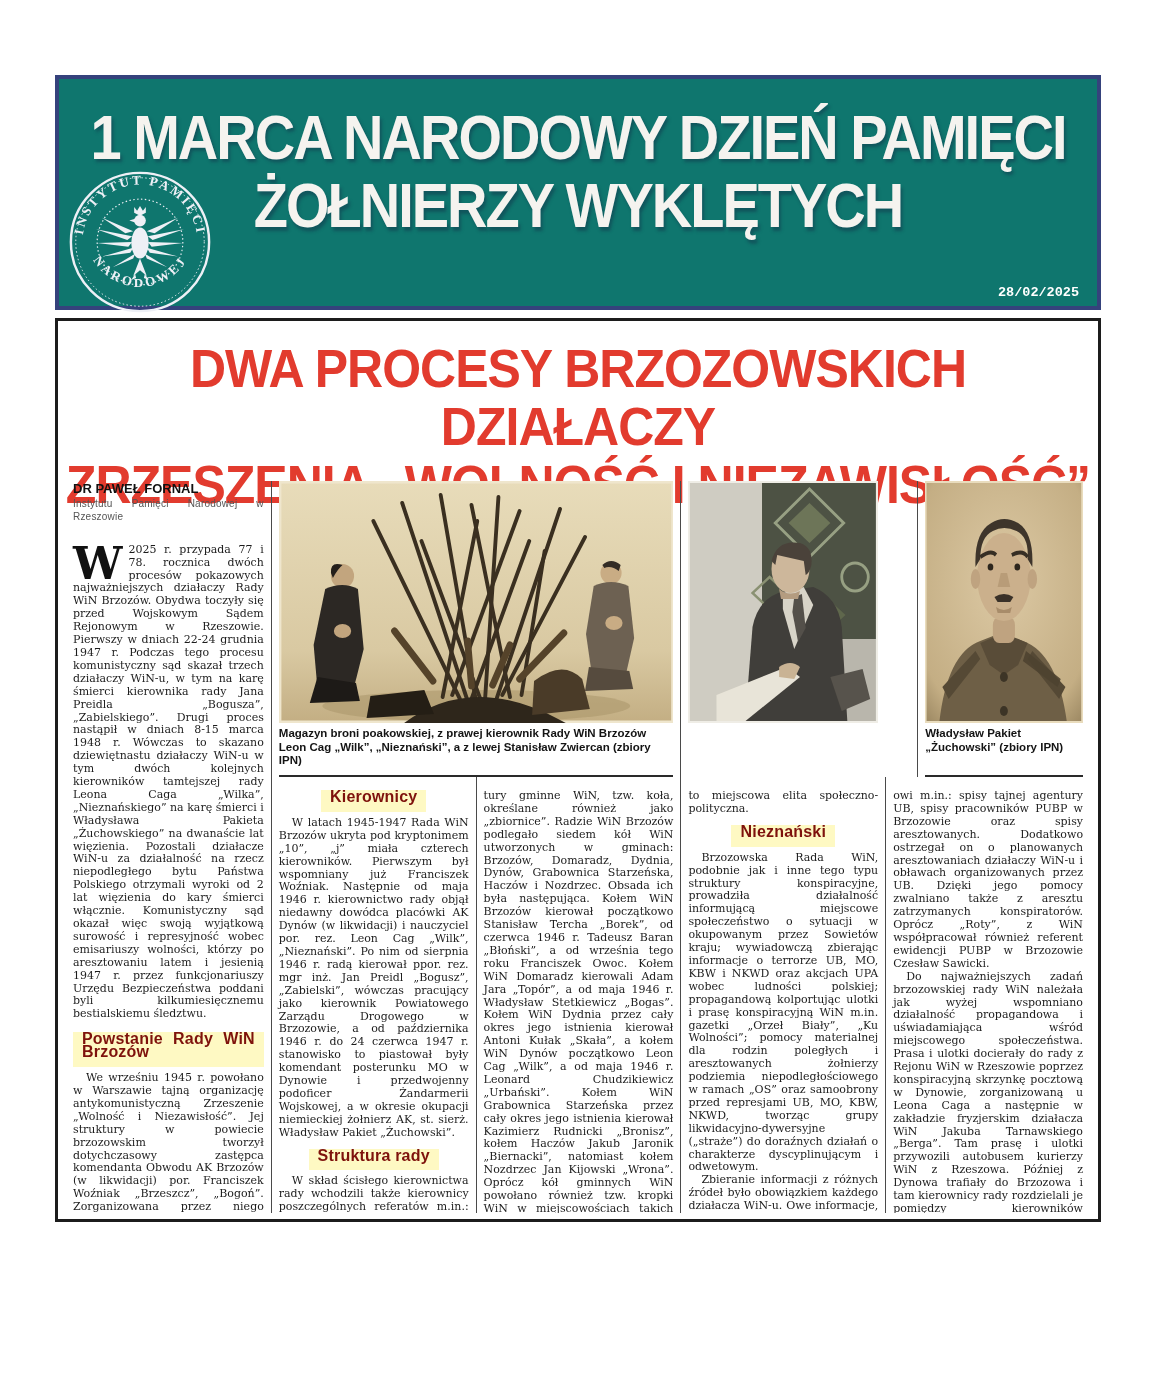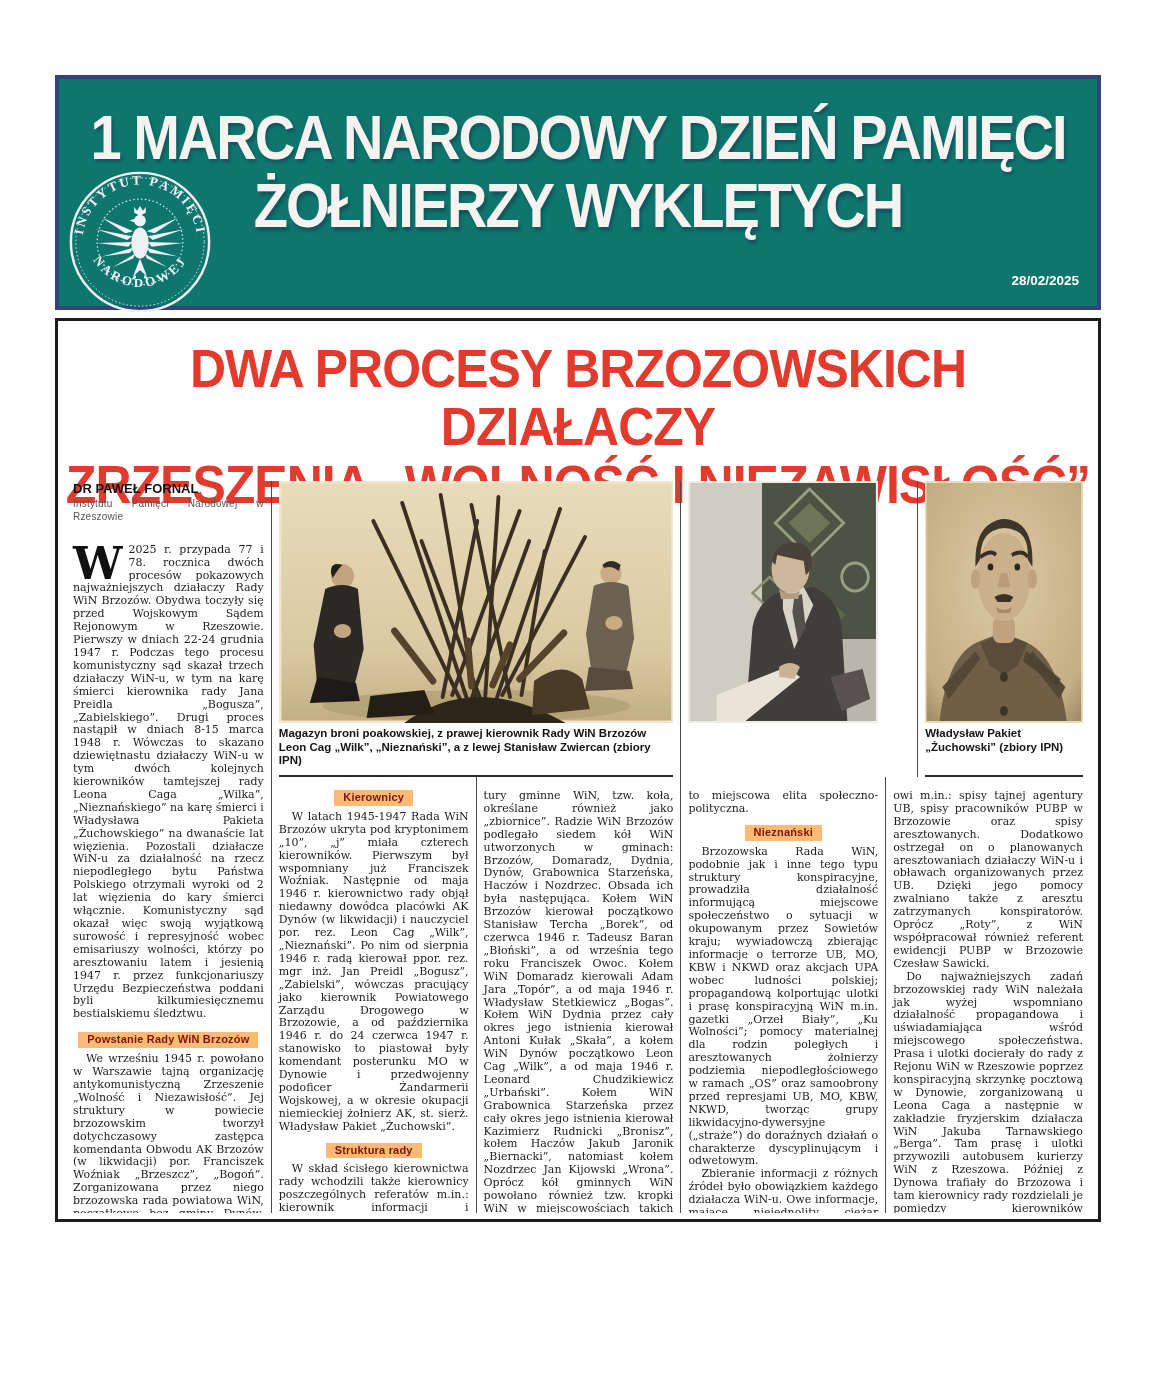--- a/index.html
+++ b/index.html
@@ -19,22 +19,22 @@
     transform:scaleY(1.12);transform-origin:top center;
     text-shadow:2px 3px 3px rgba(20,25,60,.35);
   }
   .ipn-logo{position:absolute;left:8px;bottom:-9px;width:146px;height:146px;}
   .banner-sub{
     position:absolute;left:172px;bottom:18px;color:#ffffff;
     font-family:"Liberation Sans", sans-serif;font-weight:700;
     font-size:13.5px;letter-spacing:.3px;
   }
   .banner-date{
-    position:absolute;right:18px;bottom:18px;color:#ffffff;
-    font-family:Liberation Sans, sans-serif;font-weight:700;font-size:13.5px;
+    position:absolute;right:18px;bottom:6px;color:#ffffff;
+    font-family:Liberation Mono, monospace;font-weight:700;font-size:13.5px;
   }
   
   .frame{
     position:absolute;left:55px;top:318px;width:1046px;height:904px;
     border:3px solid #1c1c1c;box-sizing:border-box;background:#fff;
   }
   .headline{
     margin-top:18px;text-align:center;color:#e23b2e;
     font-family:"Liberation Sans", sans-serif;font-weight:700;
     font-size:50px;line-height:54px;letter-spacing:-1px;
@@ -60,23 +60,23 @@
   .c4{grid-column:4;grid-row:2;}
   .c5{grid-column:5;grid-row:2;}
   .author{margin:2px 0 20px;}
   .author-name{font-family:"Liberation Sans", sans-serif;font-weight:700;font-size:13px;color:#111;}
   .author-aff{font-family:"Liberation Sans", sans-serif;font-weight:400;font-size:10px;color:#555;margin-top:2px;letter-spacing:.2px;}
   .dropcap{
     float:left;font-family:"DejaVu Serif", serif;font-weight:700;
     font-size:44px;line-height:34px;padding:3px 6px 0 0;color:#111;
   }
   .tag{
-    display:block;width:fit-content;margin:9px auto 5px;background:#fdba74;color:#7e120c;
-    font-family:"Liberation Sans", sans-serif;font-weight:700;font-size:11px;
-    padding:1px 9px 2px;letter-spacing:.2px;
+    display:block;width:fit-content;margin:9px auto 5px;background:#fef9c3;color:#7e120c;
+    font-family:"Liberation Sans", sans-serif;font-weight:700;font-size:16px;
+    padding:1px 9px 8px;letter-spacing:.2px;
   }
   .tag.first{margin-top:11px;}
   .photo-cell{display:flex;flex-direction:column;padding:0 7px;min-width:0;}
   .photo-cell svg{width:100%;height:242px;display:block;}
   .caption{
     flex:1;padding:4px 0 3px;border-bottom:2px solid #2a2a2a;
     font-family:"Liberation Sans", sans-serif;font-weight:700;
     font-size:11.5px;line-height:13.5px;color:#141414;text-align:left;
   }
 </style>

